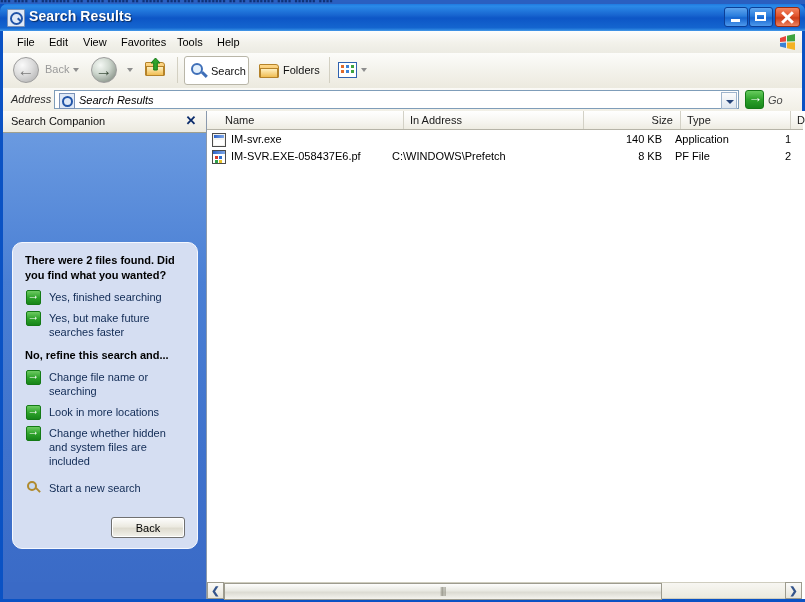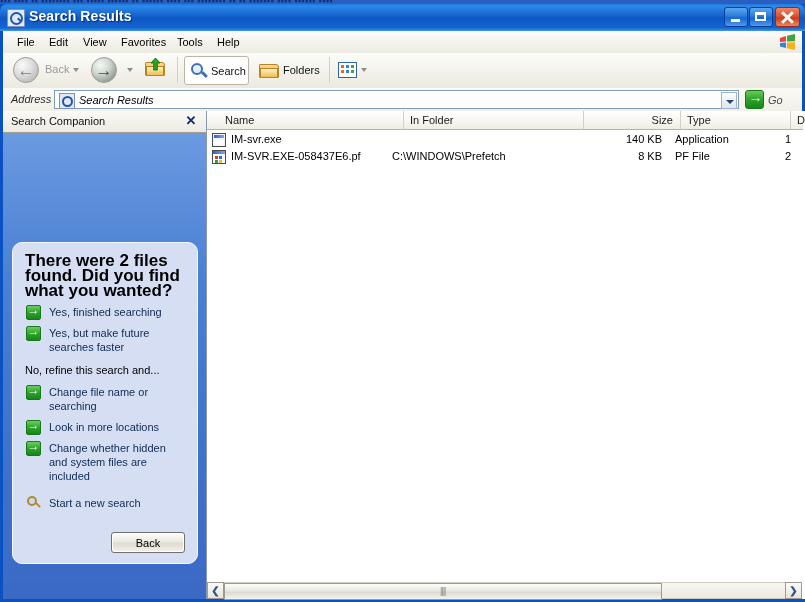--- a/index.html
+++ b/index.html
@@ -214,22 +214,22 @@
     position:absolute;left:9px;top:131px;width:186px;
     background:#d5def2;
     border:1px solid #f5f8ff;border-radius:10px;
     box-sizing:border-box;padding:10px 12px 12px 12px;
   }
   #bubble-tail{
     position:absolute;left:50px;top:0;width:0;height:0;
     border-left:10px solid transparent;border-right:14px solid transparent;
     border-top:14px solid #d5def2;
   }
-  .b-head{font-weight:bold;font-size:17px;color:#000;line-height:15px;margin-bottom:4px;}
-  .b-head2{font-weight:normal;font-size:11px;color:#000;line-height:15px;margin:9px 0 3px 0;}
+  .b-head{font-weight:bold;font-size:11px;color:#000;line-height:15px;margin-bottom:4px;}
+  .b-head2{font-weight:bold;font-size:11px;color:#000;line-height:15px;margin:9px 0 3px 0;}
   .b-opt{
     position:relative;padding-left:24px;margin:7px 0;
     font-size:11px;color:#102a54;line-height:14px;cursor:default;
   }
   .gicon{
     position:absolute;left:1px;top:0px;width:15px;height:15px;border-radius:2px;
     background:linear-gradient(to bottom,#6ecb63 0%,#2ea32b 50%,#17851a 100%);
     border:1px solid #147a16;box-sizing:border-box;
   }
   .gicon::after{
@@ -497,21 +497,21 @@
 
       </div>
 
       <div id="rightpane">
 
         <div id="colhead">
           <div class="col l" style="left:0;width:185px">
               <span>Name</span>
             </div>
           <div class="col l" style="left:185px;width:180px">
-              <span>In Folder</span>
+              <span>In Address</span>
             </div>
           <div class="col r" style="left:365px;width:97px">
               <span>Size</span>
             </div>
           <div class="col l" style="left:462px;width:110px">
               <span>Type</span>
             </div>
           <div class="col l" style="left:572px;width:24px">
               <span>D</span>
             </div>

